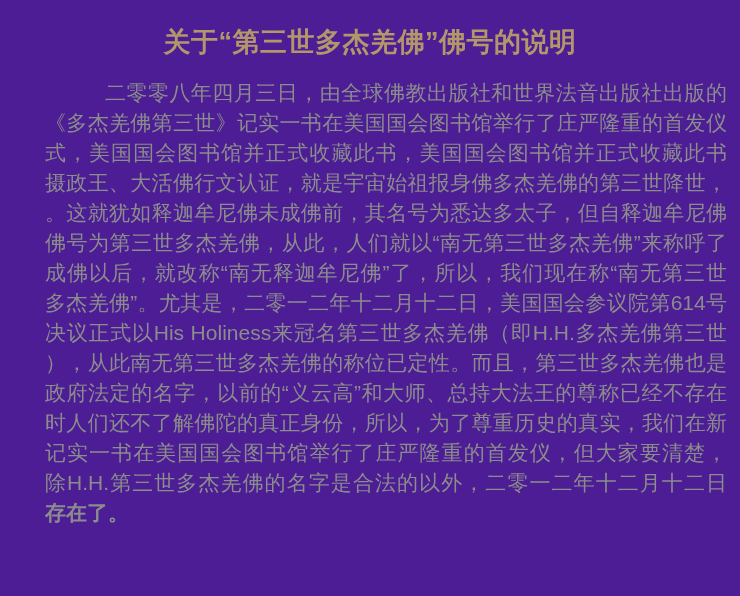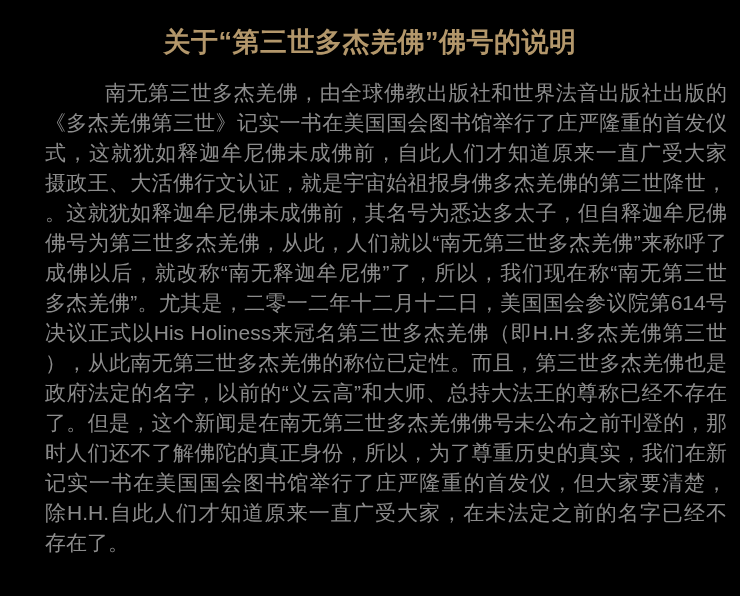--- a/index.html
+++ b/index.html
@@ -4,21 +4,21 @@
 <style>
   html, body {
     margin: 0;
     padding: 0;
     background: #ffffff;
   }
   .page {
     position: relative;
     width: 740px;
     height: 596px;
-    background: #000000;
+    background: #4c1d95;
     overflow: hidden;
     font-family: "Liberation Sans", "DejaVu Sans", sans-serif;
   }
   .title {
     margin: 0;
     padding-top: 26px;
     text-align: center;
     font-size: 27px;
     font-weight: bold;
     color: #b3976b;
@@ -36,38 +36,38 @@
     color: #8c8c8c;
     text-align: justify;
     text-align-last: justify;
     word-break: break-all;
   }
   .line.indent {
     padding-left: 60px;
   }
   .line.last {
     text-align-last: left;
+    font-weight: bold;
   }
 </style>
 </head>
 <body>
 
 <div class="page">
   <h1 class="title">关于“第三世多杰羌佛”佛号的说明</h1>
   <div class="article">
-    <p class="line indent">南无第三世多杰羌佛，由全球佛教出版社和世界法音出版社出版的</p>
+    <p class="line indent">二零零八年四月三日，由全球佛教出版社和世界法音出版社出版的</p>
     <p class="line">《多杰羌佛第三世》记实一书在美国国会图书馆举行了庄严隆重的首发仪</p>
-    <p class="line">式，这就犹如释迦牟尼佛未成佛前，自此人们才知道原来一直广受大家</p>
+    <p class="line">式，美国国会图书馆并正式收藏此书，美国国会图书馆并正式收藏此书</p>
     <p class="line">摄政王、大活佛行文认证，就是宇宙始祖报身佛多杰羌佛的第三世降世，</p>
     <p class="line">。这就犹如释迦牟尼佛未成佛前，其名号为悉达多太子，但自释迦牟尼佛</p>
     <p class="line">佛号为第三世多杰羌佛，从此，人们就以“南无第三世多杰羌佛”来称呼了</p>
     <p class="line">成佛以后，就改称“南无释迦牟尼佛”了，所以，我们现在称“南无第三世</p>
     <p class="line">多杰羌佛”。尤其是，二零一二年十二月十二日，美国国会参议院第614号</p>
     <p class="line">决议正式以His Holiness来冠名第三世多杰羌佛（即H.H.多杰羌佛第三世</p>
     <p class="line">），从此南无第三世多杰羌佛的称位已定性。而且，第三世多杰羌佛也是</p>
     <p class="line">政府法定的名字，以前的“义云高”和大师、总持大法王的尊称已经不存在</p>
-    <p class="line">了。但是，这个新闻是在南无第三世多杰羌佛佛号未公布之前刊登的，那</p>
     <p class="line">时人们还不了解佛陀的真正身份，所以，为了尊重历史的真实，我们在新</p>
     <p class="line">记实一书在美国国会图书馆举行了庄严隆重的首发仪，但大家要清楚，</p>
-    <p class="line">除H.H.自此人们才知道原来一直广受大家，在未法定之前的名字已经不</p>
+    <p class="line">除H.H.第三世多杰羌佛的名字是合法的以外，二零一二年十二月十二日</p>
     <p class="line last">存在了。</p>
   </div>
 </div>
 
 </body></html>

